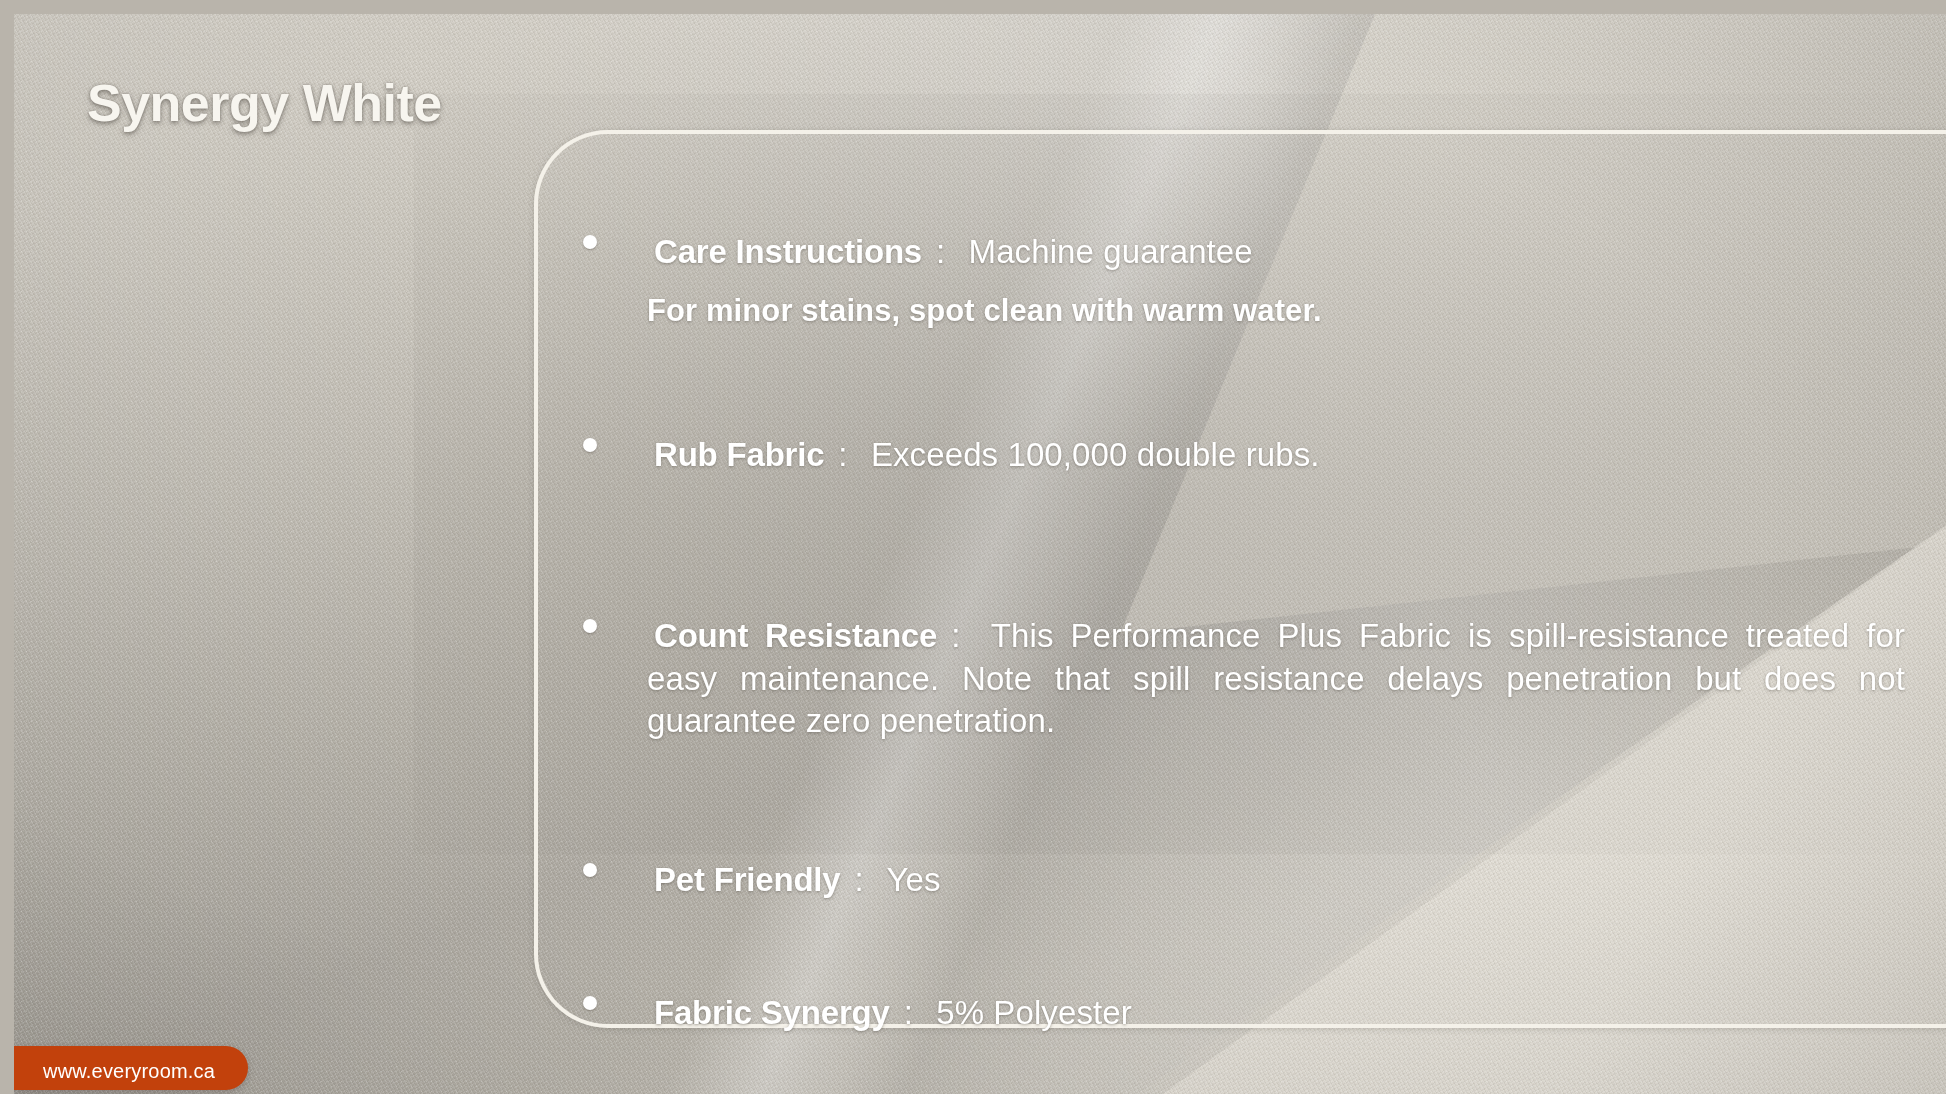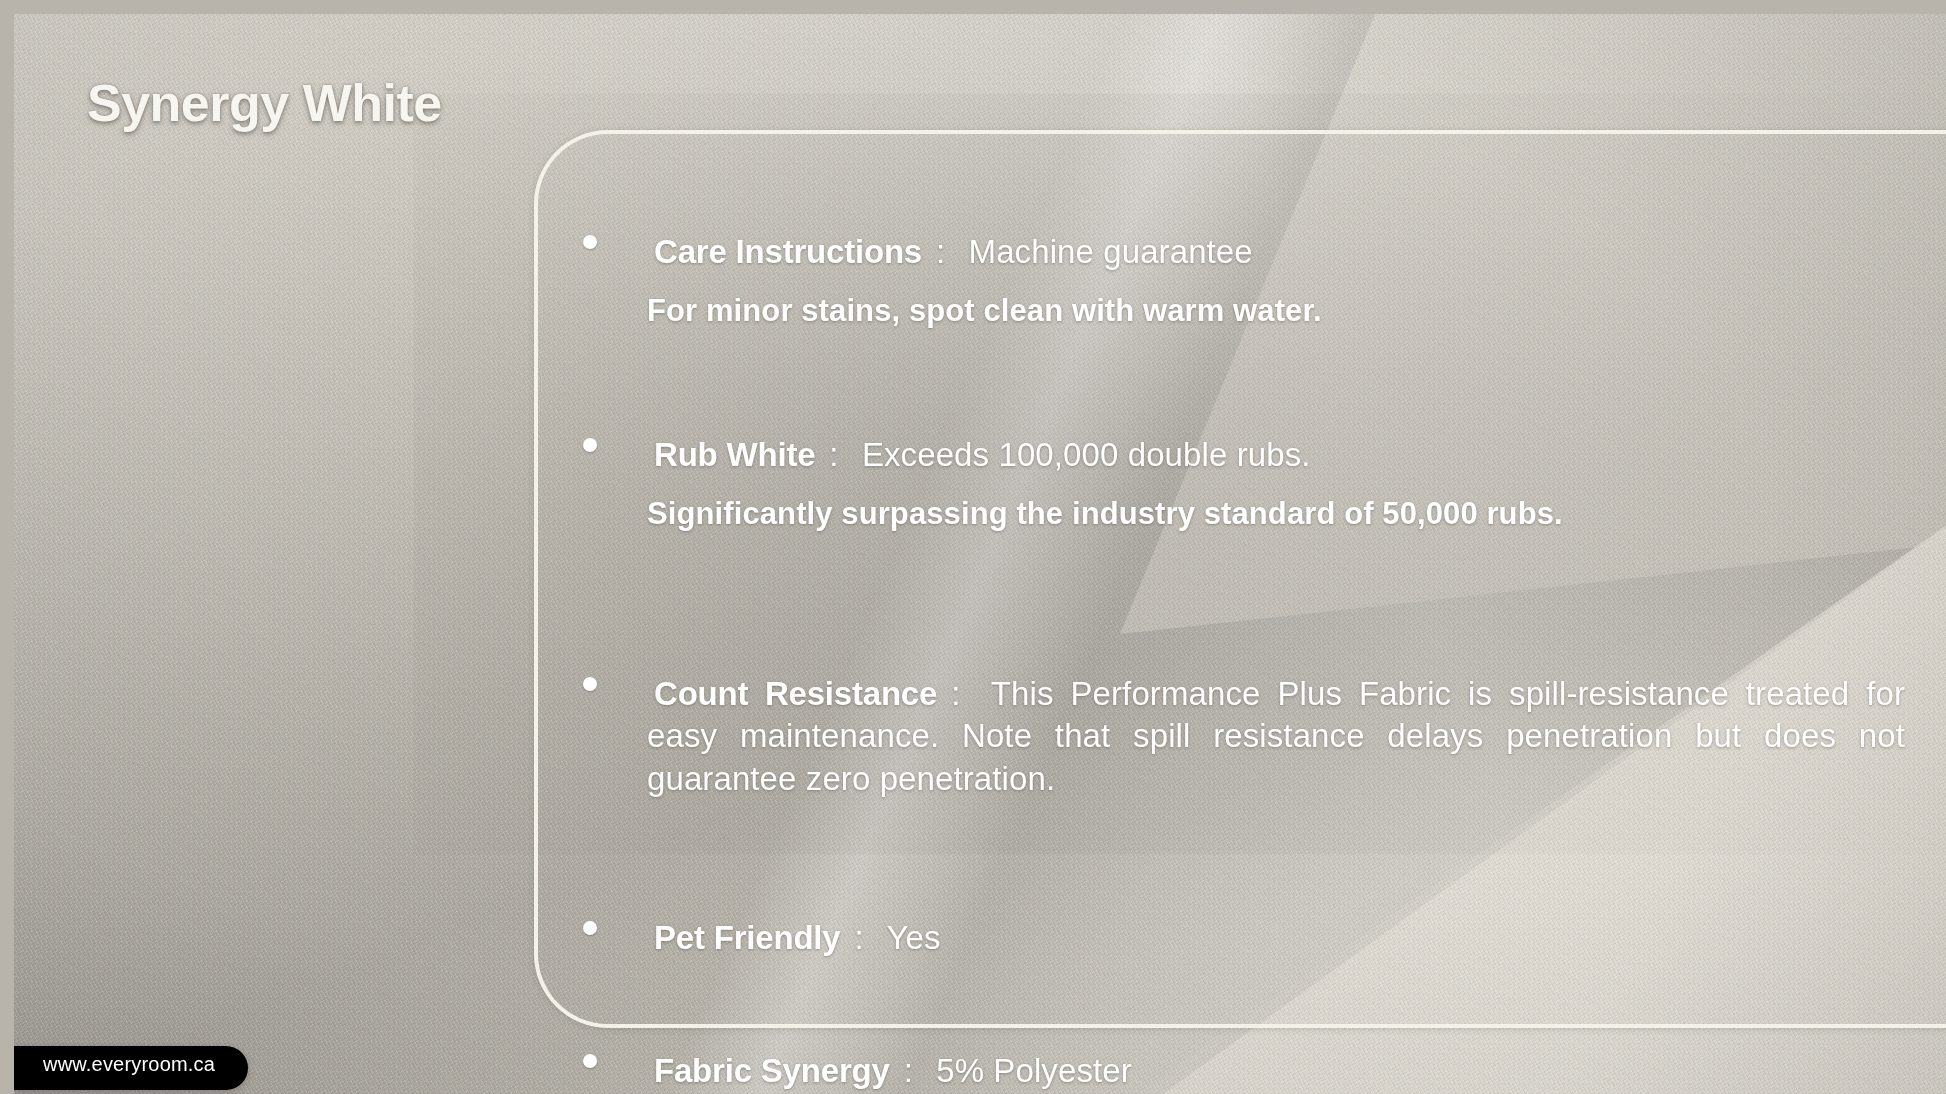--- a/index.html
+++ b/index.html
@@ -220,22 +220,22 @@
   .justified .body { }
 
   
   .url-pill {
     position: absolute;
     left: 0;
     bottom: 18px;
     height: 44px;
     padding: 0 26px 0 22px;
     display: flex;
-    align-items: flex-start;
-    background: #000000;
+    align-items: flex-end;
+    background: #c2410c;
     border-top-right-radius: 24px;
     border-bottom-right-radius: 24px;
     color: #ffffff;
     font-size: 20px;
     letter-spacing: 0.2px;
     box-shadow: 0 2px 6px rgba(60,40,36,0.25);
   }
 </style>
 </head>
 <body>
@@ -265,23 +265,22 @@
         <span class="term">Care Instructions</span><span class="sep">:</span><span class="body"> Machine guarantee</span>
       </div>
       <div class="subline">For minor stains, spot clean with warm water.</div>
     </div>
 
     <div class="b-gap-1"></div>
 
     <div class="bullet-block">
       <span class="dot"></span>
       <div class="line">
-        <span class="term">Rub White</span><span class="sep">:</span><span class="body"> Exceeds 100,000 double rubs.</span>
-      </div>
-      <div class="subline">Significantly surpassing the industry standard of 50,000 rubs.</div>
+        <span class="term">Rub Fabric</span><span class="sep">:</span><span class="body"> Exceeds 100,000 double rubs.</span>
+      </div>
     </div>
 
     <div class="b-gap-2"></div>
 
     <div class="bullet-block">
       <span class="dot"></span>
       <div class="line justified">
         <span class="term">Count Resistance</span><span class="sep">:</span><span class="body"> This Performance Plus Fabric is spill-resistance treated for easy maintenance. Note that spill resistance delays penetration but does not guarantee zero penetration.</span>
       </div>
     </div>

